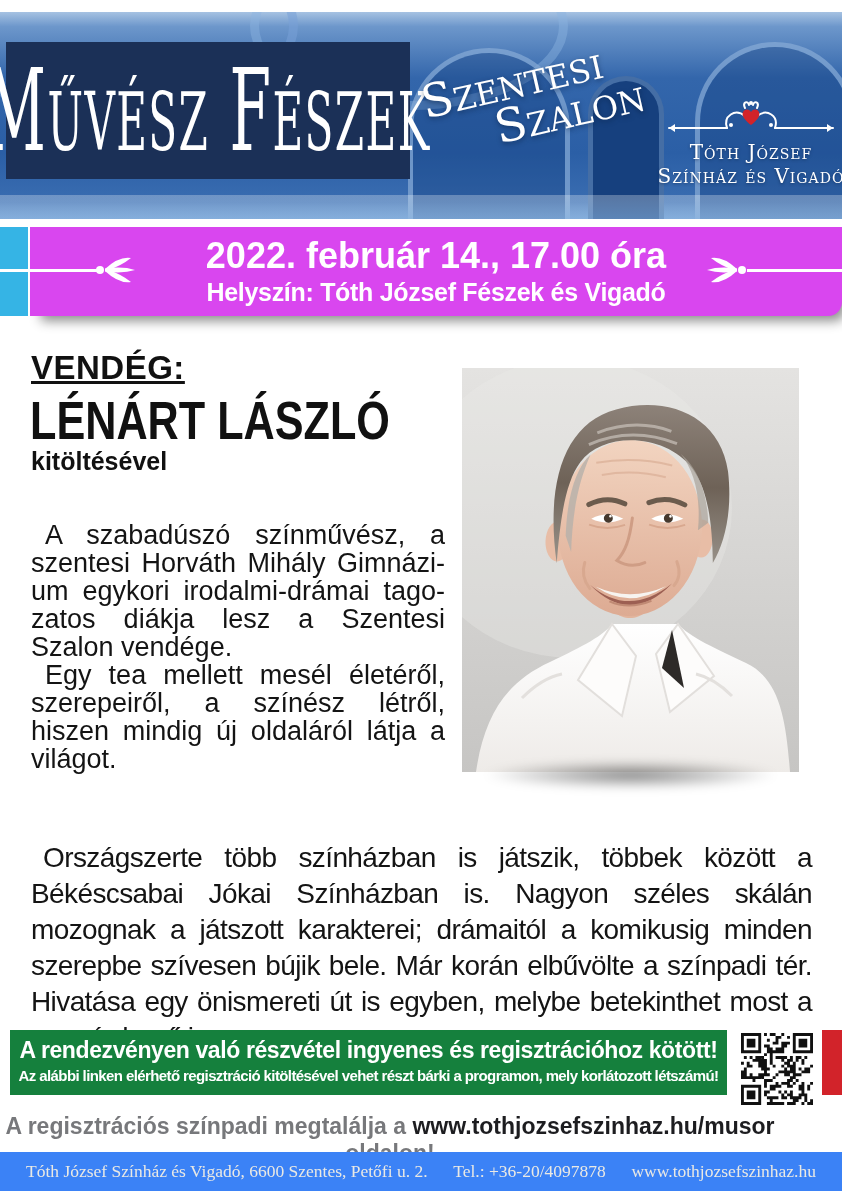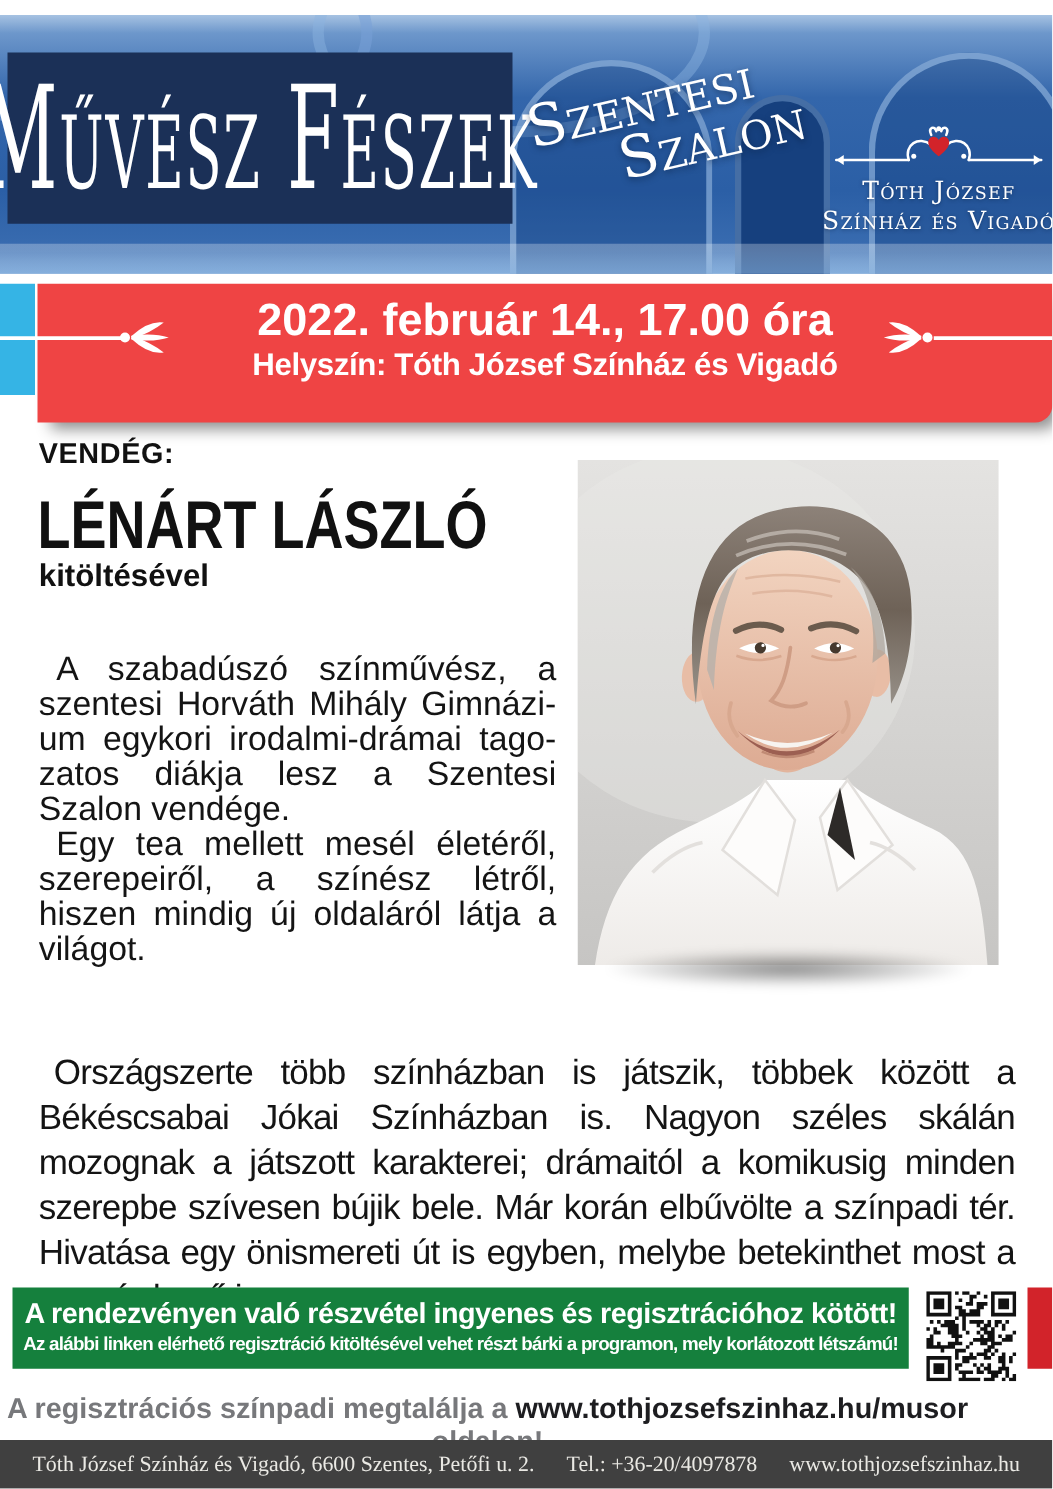--- a/index.html
+++ b/index.html
@@ -30,33 +30,33 @@
          text-shadow:0 2px 5px rgba(8,28,60,.5);}
   .salon .l2{margin-left:66px;}
   .logo{position:absolute;left:656px;top:86px;width:190px;text-align:center;color:#fff;}
   .logo svg{display:block;margin:0 auto 2px auto;}
   .logo .ln{font-family:"DejaVu Serif",serif;font-variant:small-caps;font-size:20px;
             line-height:1.2;letter-spacing:1px;white-space:nowrap;
             text-shadow:0 1px 3px rgba(8,28,60,.5);}
 
   
   .strip{position:absolute;left:0;top:227px;width:28px;height:89px;background:#35b4e5;}
-  .banner{position:absolute;left:30px;top:227px;width:812px;height:111px;background:#ef4444;
+  .banner{position:absolute;left:30px;top:227px;width:812px;height:89px;background:#d946ef;
           border-radius:0 0 14px 0;box-shadow:7px 9px 12px -4px rgba(0,0,0,.45);
           color:#fff;text-align:center;}
   .banner .d1{margin-top:8px;font-size:36px;font-weight:700;letter-spacing:0;}
   .banner .d2{font-size:25px;font-weight:700;margin-top:1px;letter-spacing:-.3px;}
   .rule-left{position:absolute;left:0;top:269px;width:97px;height:3px;background:#fff;z-index:3;}
   .rule-right{position:absolute;left:747px;top:269px;width:95px;height:3px;background:#fff;z-index:3;}
   .orn{position:absolute;top:252px;z-index:3;}
   .orn.left{left:95px;}
   .orn.right{left:703px;transform:scaleX(-1);}
 
   
-  .vendeg{position:absolute;left:31px;top:349px;font-size:23px;font-weight:700;letter-spacing:.5px;}
+  .vendeg{position:absolute;left:31px;top:349px;font-size:33px;font-weight:700;letter-spacing:.5px;text-decoration:underline;}
   .name{position:absolute;left:30px;top:389px;font-size:54px;font-weight:700;white-space:nowrap;
         transform:scaleX(.8);transform-origin:left top;letter-spacing:0;}
   .role{position:absolute;left:31px;top:447px;font-size:25px;font-weight:700;}
 
   .photo{position:absolute;left:462px;top:368px;width:337px;height:404px;}
   .photo svg{display:block;width:337px;height:404px;}
   .photo::after{content:'';position:absolute;left:6%;right:6%;bottom:-18px;height:30px;
     background:radial-gradient(ellipse at center,rgba(0,0,0,.45) 0%,rgba(0,0,0,0) 70%);
     filter:blur(4px);}
 
@@ -76,21 +76,21 @@
   .redstub{position:absolute;left:822px;top:1030px;width:20px;height:65px;background:#d2232a;}
   .qr{position:absolute;left:735px;top:1028px;width:84px;height:82px;background:#fff;
       display:flex;align-items:center;justify-content:center;}
   .qr svg{width:72px;height:72px;}
 
   .reg{position:absolute;left:0;top:1113px;width:780px;text-align:center;font-size:23px;
        font-weight:700;color:#77787b;}
   .reg .link{color:#1d1d20;}
 
   
-  .footer{position:absolute;left:0;top:1152px;width:842px;height:39px;background:#404040;
+  .footer{position:absolute;left:0;top:1152px;width:842px;height:39px;background:#3b82f6;
           color:#eae9e4;font-family:"Liberation Serif",serif;font-size:17.5px;
           display:flex;align-items:center;justify-content:space-between;
           padding:0 26px;box-sizing:border-box;}
 </style>
 </head>
 <body>
 
 <div class="page">
 
   <div class="header">
@@ -130,21 +130,21 @@
         <path d="M86,14 c-3,-5 -10,-2 -8,4 c1,4 8,9 8,9 c0,0 7,-5 8,-9 c2,-6 -5,-9 -8,-4 z" fill="#d2232a"></path>
       </svg>
       <div class="ln">Tóth József</div>
       <div class="ln">Színház és Vigadó</div>
     </div>
   </div>
 
   <div class="strip"></div>
   <div class="banner">
     <div class="d1">2022. február 14., 17.00 óra</div>
-    <div class="d2">Helyszín: Tóth József Színház és Vigadó</div>
+    <div class="d2">Helyszín: Tóth József Fészek és Vigadó</div>
   </div>
   <div class="rule-left"></div>
   <div class="rule-right"></div>
   <svg class="orn left" width="44" height="36" viewBox="0 0 44 36">
     <g fill="#fff">
       <circle cx="5" cy="18" r="4"></circle>
       <path d="M10,17 Q24,4 36,6 Q26,14 11,19 Z"></path>
       <path d="M10,16.5 Q28,14 40,18 Q28,22 10,19.5 Z"></path>
       <path d="M10,19 Q24,32 36,30 Q26,22 11,17 Z"></path>
     </g>

